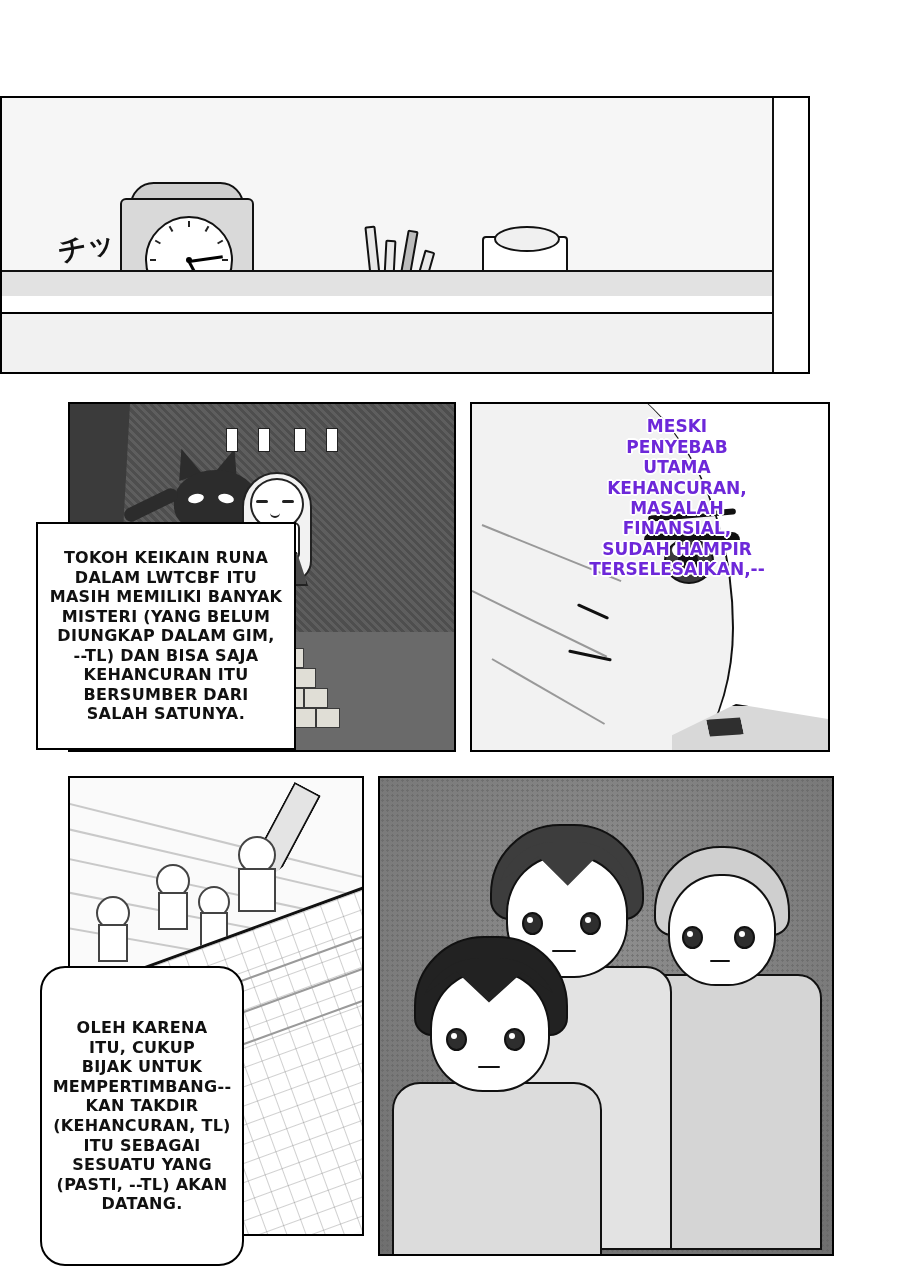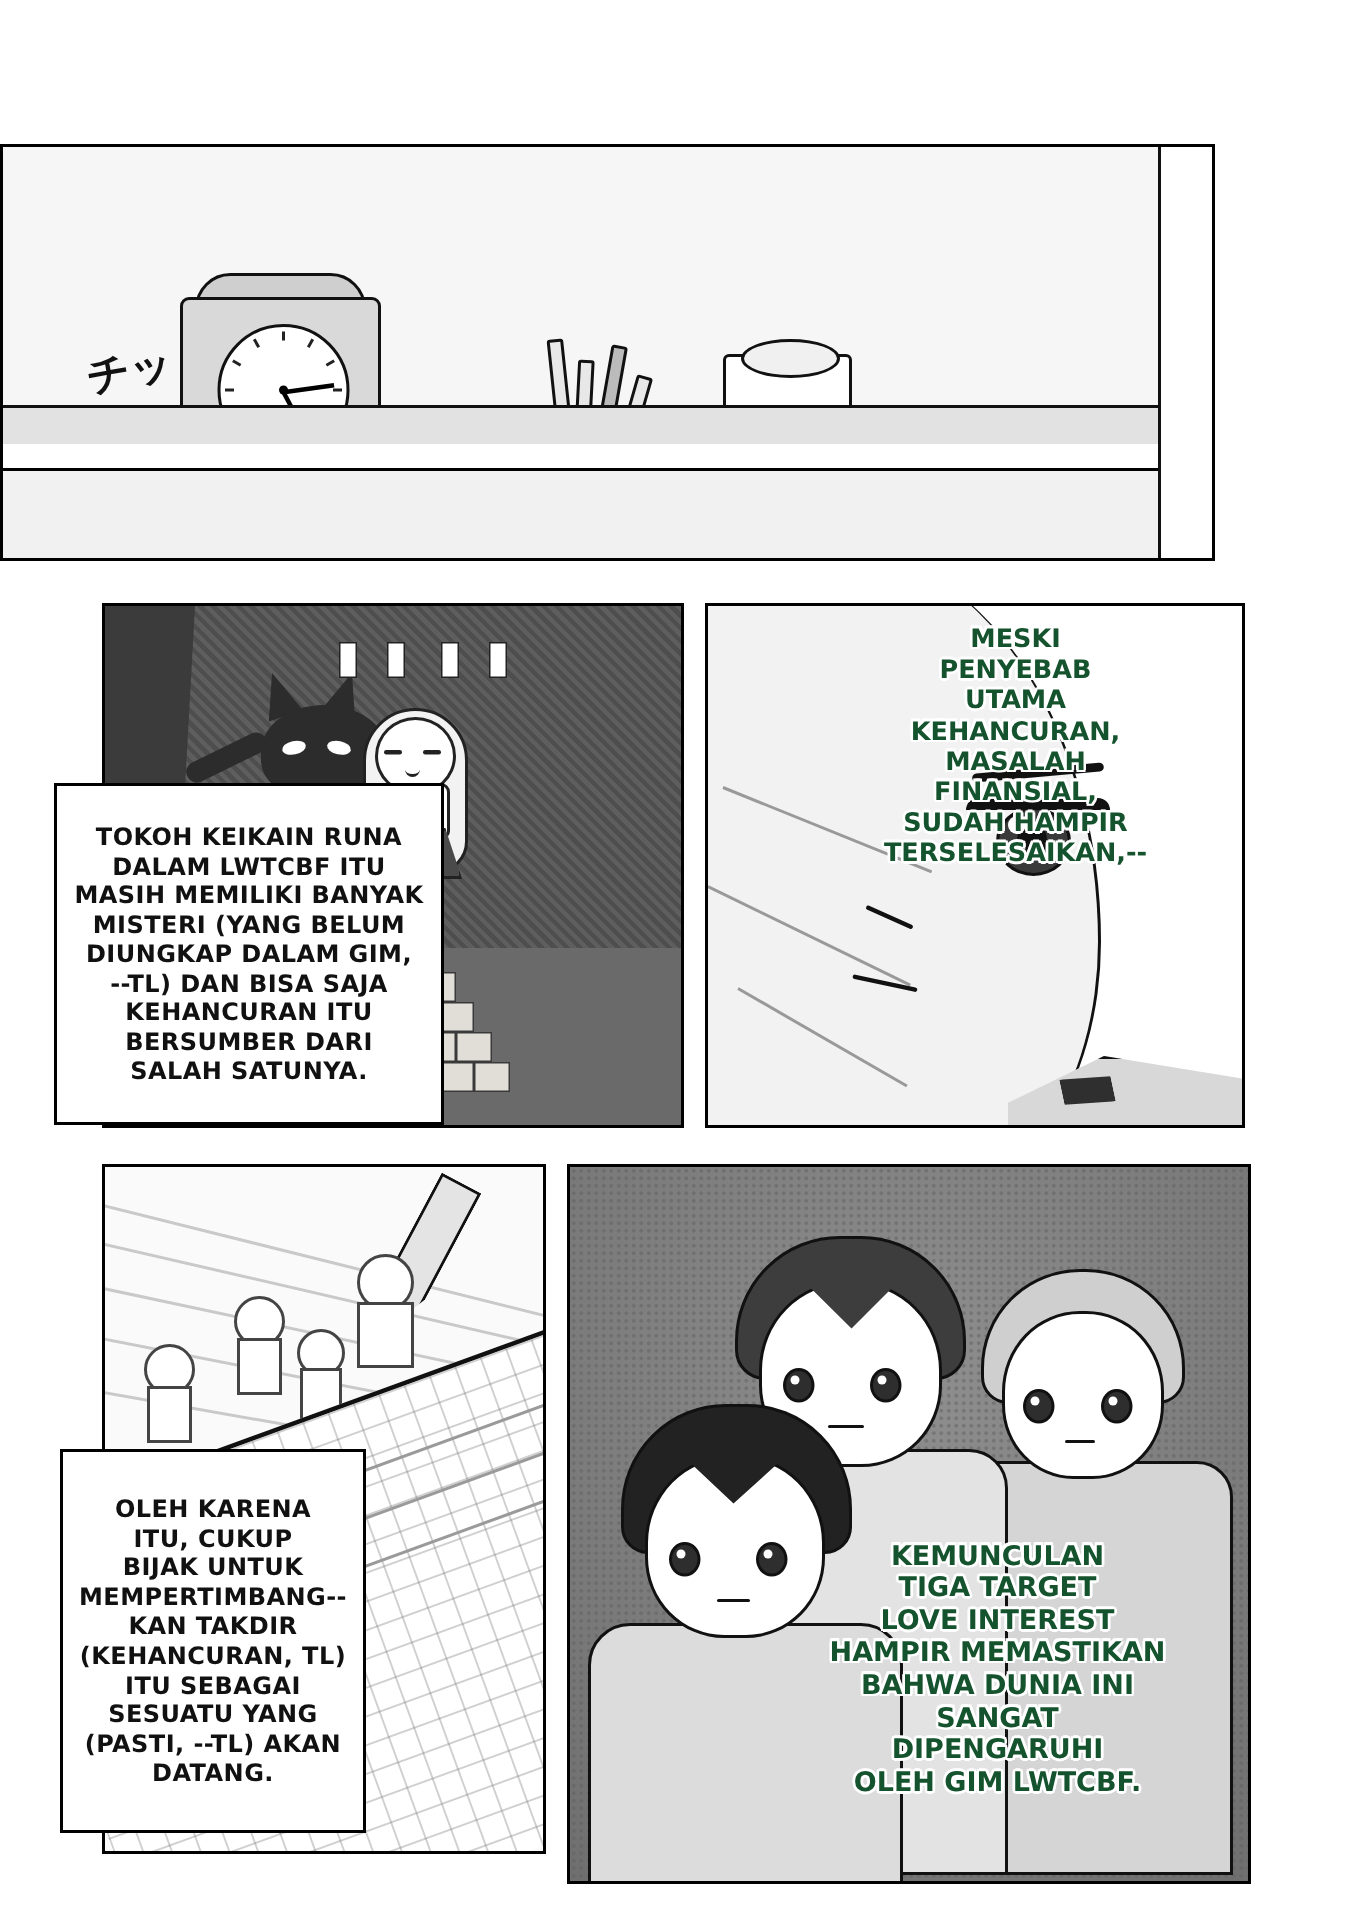--- a/index.html
+++ b/index.html
@@ -56,21 +56,21 @@
     z-index: 45;
     display: flex;
     align-items: center;
     justify-content: center;
     text-align: center;
   }
   .floating-text .txt {
     font-family: "DejaVu Sans", sans-serif;
     font-weight: 700;
     line-height: 1.2;
-    color: #14532d;
+    color: #6d28d9;
     white-space: pre-line;
     text-shadow:
       -1.4px -1.4px 0 #fff, 1.4px -1.4px 0 #fff,
       -1.4px  1.4px 0 #fff, 1.4px  1.4px 0 #fff,
       0 -1.8px 0 #fff, 0 1.8px 0 #fff,
       -1.8px 0 0 #fff, 1.8px 0 0 #fff;
   }
 
   
   #panel-1 { left: 0px; top: 96px; width: 810px; height: 278px; }
@@ -331,21 +331,21 @@
     position: absolute; border: 2px solid #444; border-radius: 50%;
     background: #ffffff;
   }
   .doodle-body {
     position: absolute; border: 2px solid #444; background: #ffffff;
   }
   .p4-line {
     position: absolute; height: 2px; background: #9a9a9a; transform-origin: left center;
   }
 
-  #box-4 { left: 40px; top: 966px; width: 204px; height: 256px; }
+  #box-4 { left: 40px; top: 966px; width: 204px; height: 300px; border-radius: 25px; }
   #box-4 .txt { font-size: 16px; }
 
   
   #panel-5 { left: 378px; top: 776px; width: 456px; height: 480px; }
   .p5-bg {
     position: absolute; inset: 0;
     background: radial-gradient(circle at 50% 30%, #8f8f8f 0%, #7c7c7c 55%, #6f6f6f 100%);
   }
   .p5-tone {
     position: absolute; inset: 0;
@@ -627,24 +627,14 @@
       <div class="b-eye eye-l">
           <div class="hl"></div>
         </div>
       <div class="b-eye eye-r">
           <div class="hl"></div>
         </div>
       <div class="b-mouth"></div>
     </div>
   </div>
 
-  <div class="floating-text" id="box-5-float">
-    <div class="txt">KEMUNCULAN
-TIGA TARGET
-LOVE INTEREST
-HAMPIR MEMASTIKAN
-BAHWA DUNIA INI
-SANGAT
-DIPENGARUHI
-OLEH GIM LWTCBF.</div>
-  </div>
 
 </div>
 
 </body></html>

